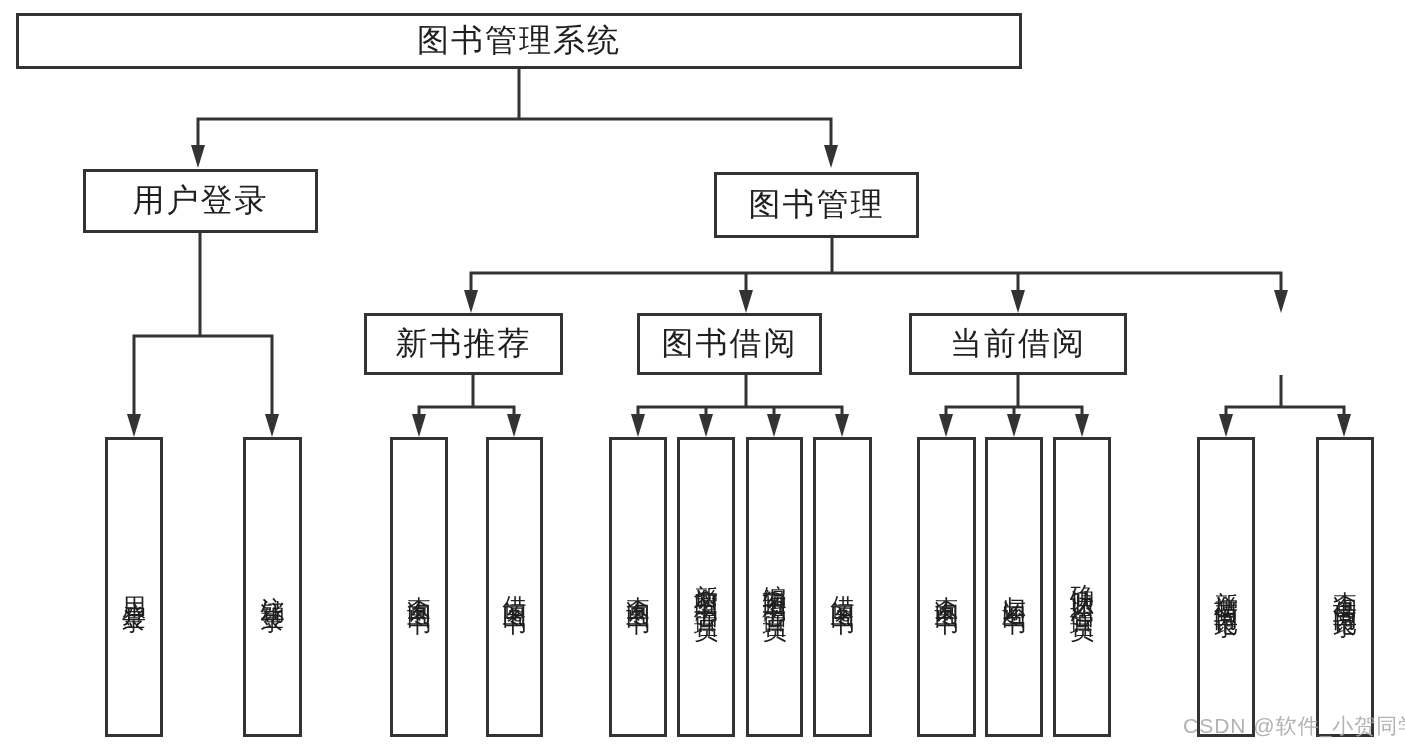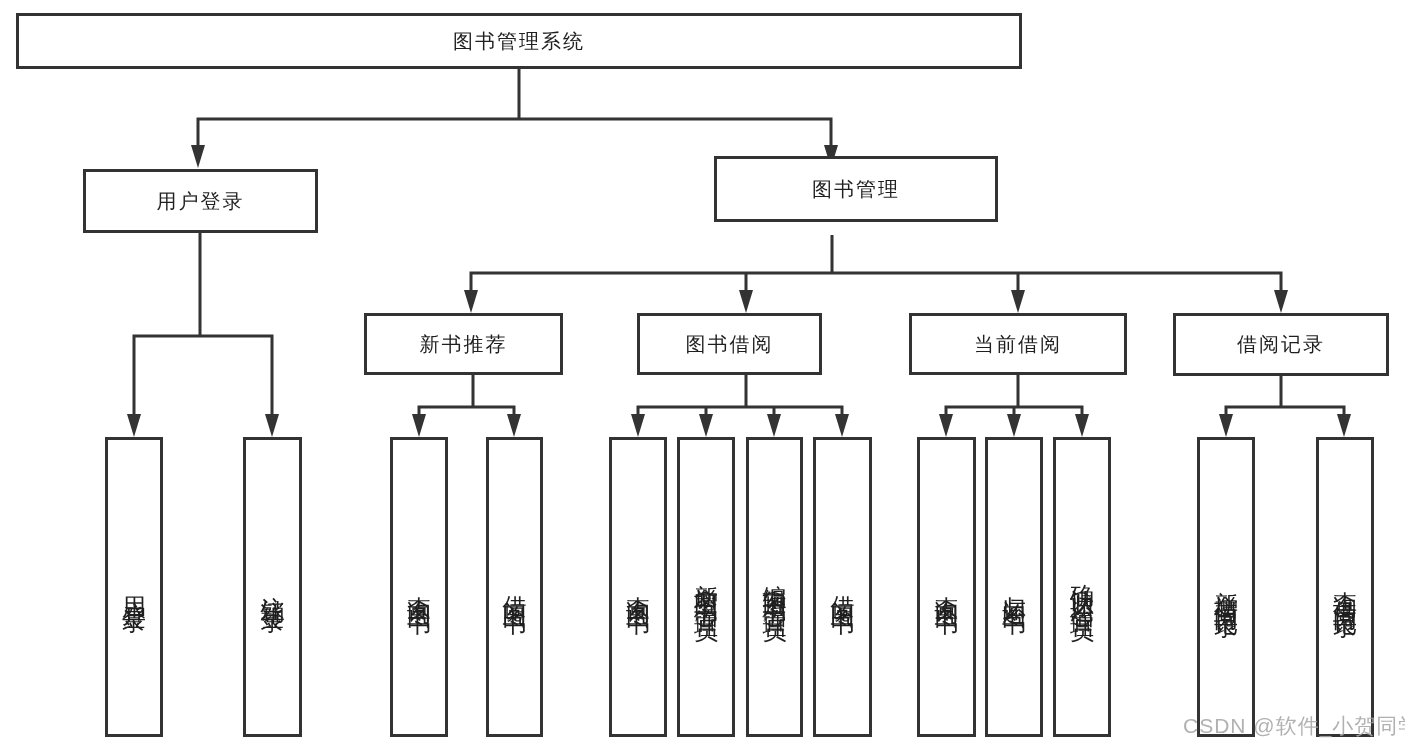--- a/index.html
+++ b/index.html
@@ -32,21 +32,21 @@
     box-sizing: border-box;
     background: var(--bg);
     border: 3px solid var(--line);
     display: flex;
     align-items: center;
     justify-content: center;
     color: var(--ink);
     text-align: center;
   }
   .box.h {
-    font-size: 20px;
+    font-size: 32px;
     letter-spacing: 2px;
     white-space: nowrap;
   }
   .box.v {
     writing-mode: vertical-rl;
     text-orientation: mixed;
     font-size: 24px;
     letter-spacing: 5px;
     line-height: 1;
   }
@@ -82,26 +82,25 @@
       M464 290L478 290L471 313Z M739 290L753 290L746 313Z M1011 290L1025 290L1018 313Z M1274 290L1288 290L1281 313Z
       M412 414L426 414L419 437Z M507 414L521 414L514 437Z
       M631 414L645 414L638 437Z M699 414L713 414L706 437Z M767 414L781 414L774 437Z M835 414L849 414L842 437Z
       M939 414L953 414L946 437Z M1007 414L1021 414L1014 437Z M1075 414L1089 414L1082 437Z
       M1219 414L1233 414L1226 437Z M1337 414L1351 414L1344 437Z"></path>
   </svg>
 
   <div class="box h" style="left:16px;top:13px;width:1006px;height:56px">图书管理系统</div>
 
   <div class="box h" style="left:83px;top:169px;width:235px;height:64px">用户登录</div>
-  <div class="box h" style="left:714px;top:156px;width:284px;height:66px">图书管理</div>
+  <div class="box h" style="left:714px;top:172px;width:205px;height:66px">图书管理</div>
 
   <div class="box h" style="left:364px;top:313px;width:199px;height:62px">新书推荐</div>
   <div class="box h" style="left:637px;top:313px;width:185px;height:62px">图书借阅</div>
   <div class="box h" style="left:909px;top:313px;width:218px;height:62px">当前借阅</div>
-  <div class="box h" style="left:1173px;top:313px;width:216px;height:63px">借阅记录</div>
 
   <div class="box v" style="left:105px;top:437px;width:58px;height:300px">用户登录</div>
   <div class="box v" style="left:243px;top:437px;width:59px;height:300px">注销登录</div>
 
   <div class="box v" style="left:390px;top:437px;width:58px;height:300px">查询图书</div>
   <div class="box v" style="left:486px;top:437px;width:57px;height:300px">借阅图书</div>
 
   <div class="box v" style="left:609px;top:437px;width:58px;height:300px">查询图书</div>
   <div class="box v" style="left:677px;top:437px;width:58px;height:300px">新增图书（管理员）</div>
   <div class="box v" style="left:746px;top:437px;width:57px;height:300px">编辑图书（管理员）</div>

